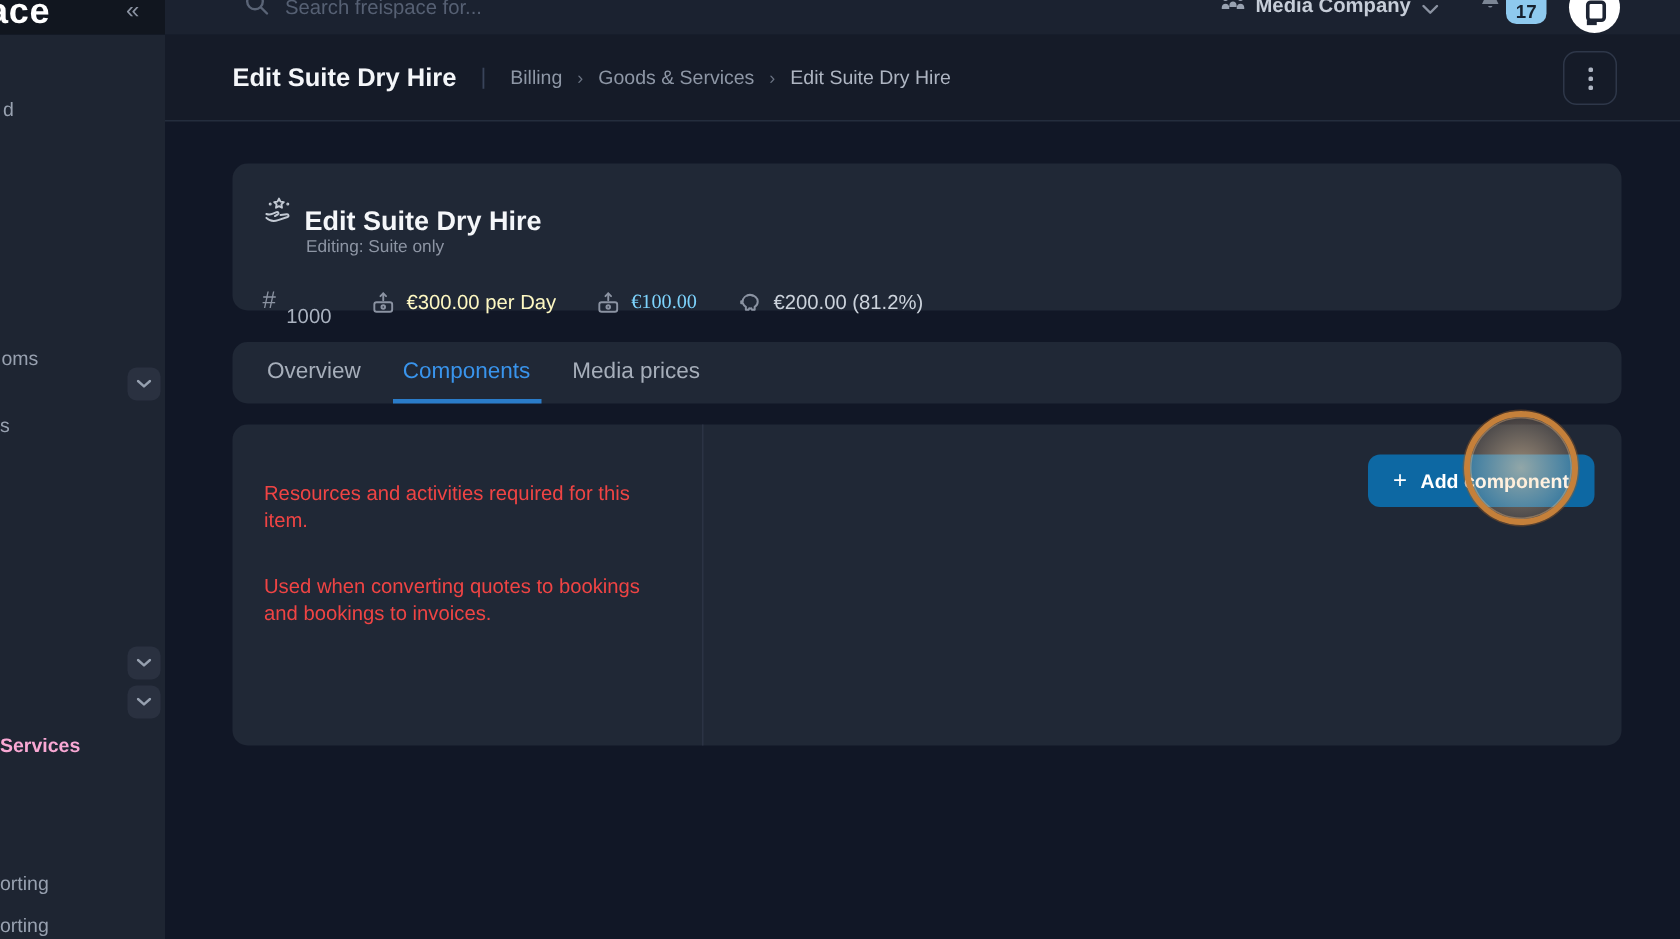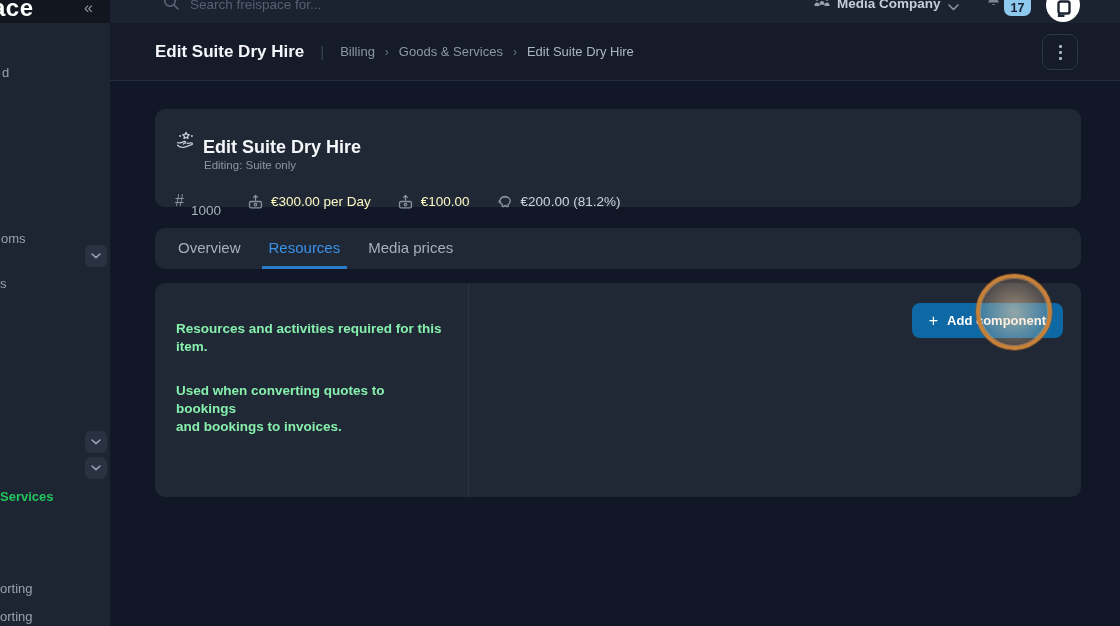--- a/index.html
+++ b/index.html
@@ -25,21 +25,21 @@
           color:#16202e; font-size:12.5px; font-weight:700; text-align:center; line-height:34px; cursor:pointer;}
   .avatar{ position:absolute; left:936px; top:-12px; width:34px; height:34px; border-radius:50%; background:#ffffff;
            display:flex; align-items:center; justify-content:center; cursor:pointer;}
   .avatar svg{ margin-top:6px; }
   
   .sidebar{ position:absolute; top:23px; left:0; width:110px; height:603px; background:#1e2532; overflow:hidden; z-index:5;}
   .side-frag{ position:absolute; font-size:13px; color:#98a1b0; line-height:15px; white-space:nowrap; cursor:pointer;}
   .frag-d{ left:2px; top:42px;}
   .frag-oms{ left:1px; top:196px;margin-top:12px;}
   .frag-s{ left:0px; top:253px;}
-  .frag-services{ left:0px; top:466px; color:#22c55e; font-weight:600;text-align:center;}
+  .frag-services{ left:0px; top:466px; color:#f9a8d4; font-weight:600;text-align:center;}
   .frag-orting1{ left:0px; top:558px;}
   .frag-orting2{ left:0px; top:586px;}
   .side-chev{ position:absolute; left:85px; width:22px; height:22px; border-radius:6px; background:#2a3140;
               display:flex; align-items:center; justify-content:center; cursor:pointer;}
   .chev1{ top:222px;} .chev2{ top:408px;} .chev3{ top:434px;}
   
   .band{ position:absolute; top:23px; left:110px; right:0; height:58px; background:#151b28; border-bottom:1px solid #242d3d;}
   .band-inner{ display:flex; align-items:center; height:100%; padding-left:45px;}
   .page-title{ font-size:17px; font-weight:700; color:#f4f6f9;}
   .title-sep{ margin:0 16px; color:#39445a; font-size:15px;}
@@ -55,31 +55,31 @@
   .card-item{ top:109px; width:926px; height:98px;}
   .item-icon{ position:absolute; left:20px; top:21px; color:#c3cad4;}
   .item-title{ position:absolute; left:48px; top:28px; font-size:18px; font-weight:700; color:#f4f6f9; line-height:20px;}
   .item-sub{ position:absolute; left:49px; top:50px; font-size:11.5px; color:#8d95a4;}
   .stats{ position:absolute; left:20px; top:75px; display:flex; align-items:center; gap:26px; font-size:13.5px;}
   .stat{ display:flex; align-items:center; gap:7px;}
   .stat .sicon{ color:#8b93a2; display:flex; align-items:center;}
   .hash{ font-size:16px; color:#8b93a2; font-weight:400;}
   .v-qty{ color:#aab2c0;margin-top:19px;}
   .v-green{ color:#fef9c3;}
-  .v-red{ color:#fef9c3;}
+  .v-red{ color:#7dd3fc;font-family:Liberation Serif, serif;}
   .v-light{ color:#ccd3dc;}
   
   .card-tabs{ top:228px; width:926px; height:41px; display:flex; align-items:stretch; padding-left:16px;}
   .tab{ display:flex; align-items:center; padding:0 7px; margin-right:14px; font-size:15px; color:#a6aeba;
         border-bottom:3px solid transparent; cursor:pointer;}
   .tab.active{ color:#3994ec; border-bottom-color:#2a7cc9; font-weight:400;}
   
   .card-content{ top:283px; width:926px; height:214px;}
-  .desc{ position:absolute; left:21px; top:19px; width:272px; font-size:13.5px; line-height:18px; color:#86efac;
-         white-space:pre-line;font-weight:bold;}
+  .desc{ position:absolute; left:21px; top:19px; width:272px; font-size:13.5px; line-height:18px; color:#ef4444;
+         white-space:pre-line;}
   .desc p{ margin-bottom:8px; white-space:pre-line;}
   .vdivider{ position:absolute; left:313px; top:0; bottom:0; width:1px; background:#2b3344;}
   .add-btn{ position:absolute; right:18px; top:20px; height:35px; padding:0 17px; background:#0d68a3; border:none;
             border-radius:8px; color:#ffffff; font-size:13px; font-weight:700; font-family:inherit;
             display:flex; align-items:center; gap:9px; cursor:pointer;}
   .add-btn .plus{ font-size:16px; font-weight:400; line-height:1;}
   
   .highlight{ position:absolute; left:976px; top:274px; width:76px; height:76px; border-radius:50%;
               border:4px solid #c5803a; z-index:50; pointer-events:none;
               background:radial-gradient(circle, rgba(255,218,172,0.55) 0%, rgba(255,214,165,0.28) 55%, rgba(150,110,70,0.10) 100%);
@@ -218,21 +218,21 @@
             <path d="M8 4.5c1.2-.7 2.7-.7 3.9 0"></path>
           </svg>
       </span>
       <span class="v-light">€200.00 (81.2%)</span>
     </span>
   </div>
 </div>
 
 <div class="card card-tabs">
   <div class="tab">Overview</div>
-  <div class="tab active">Resources</div>
+  <div class="tab active">Components</div>
   <div class="tab">Media prices</div>
 </div>
 
 <div class="card card-content">
   <div class="desc">
     <p>Resources and activities required for this
 item.</p>
     <p>Used when converting quotes to bookings
 and bookings to invoices.</p>
   </div>

